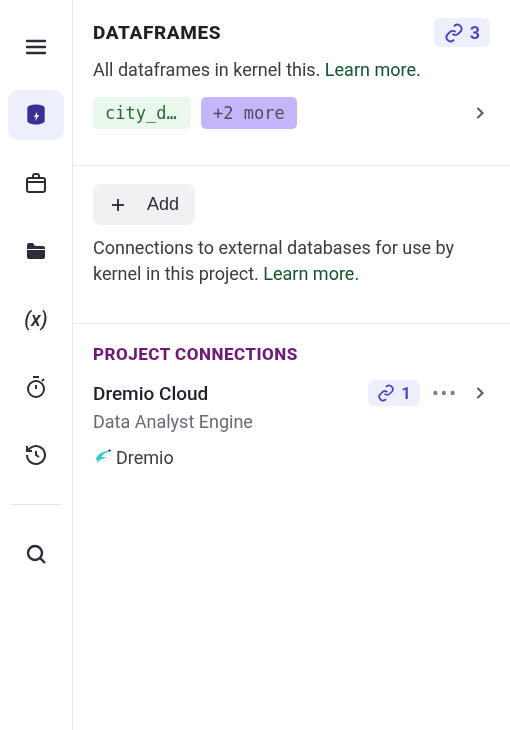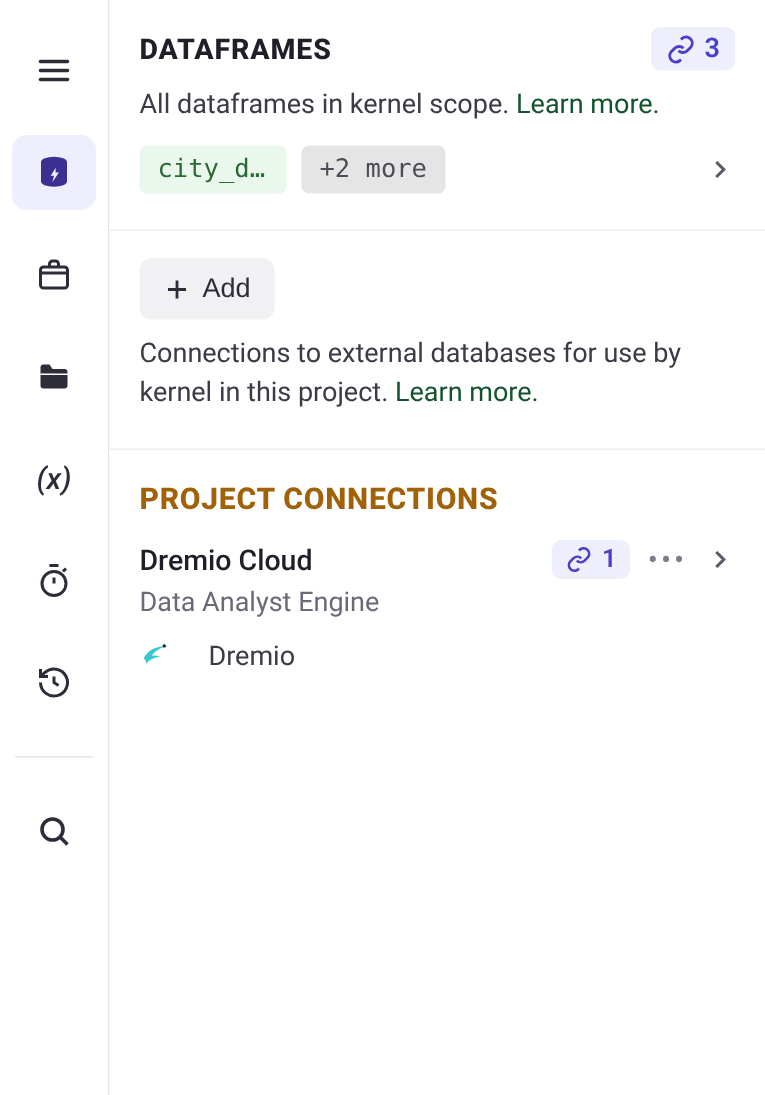--- a/index.html
+++ b/index.html
@@ -40,21 +40,21 @@
     height: 1px;
     background: #e5e5ea;
     margin: 6px 0;
   }
   .panel {
     flex: 1;
     overflow-y: auto;
     background: #fff;
   }
   .section {
-    padding: 18px 20px 24px 20px;
+    padding: 18px 20px 36px 20px;
     border-bottom: 1px solid #ececf0;
   }
   .section-header {
     display: flex;
     align-items: center;
     justify-content: space-between;
     margin-bottom: 10px;
   }
   .section-title {
     font-size: 19px;
@@ -99,49 +99,49 @@
     color: #2a6b33;
     padding: 6px 12px;
     border-radius: 5px;
     max-width: 98px;
     overflow: hidden;
     text-overflow: ellipsis;
     white-space: nowrap;
     cursor: pointer;
   }
   .chip.more {
-    background: #e5e5e5;
+    background: #c4b5fd;
     color: #4d4d58;
     max-width: none;
   }
   .chevron {
     margin-left: auto;
     color: #5a5a68;
     cursor: pointer;
     display: flex;
     align-items: center;
   }
   .add-btn {
     display: inline-flex;
     align-items: center;
-    gap: 8px;
+    gap: 20px;
     background: #f1f1f4;
     border: none;
     padding: 10px 16px;
     border-radius: 8px;
     font-size: 18px;
     font-weight: 500;
     color: #2d2d3a;
     cursor: pointer;
   }
   .subhead {
-    font-size: 20px;
+    font-size: 17px;
     font-weight: 800;
     letter-spacing: 0.5px;
-    color: #a16207;
+    color: #701a75;
     padding: 20px 20px 10px 20px;
   }
   .conn-item {
     padding: 6px 20px 18px 20px;
   }
   .conn-row1 {
     display: flex;
     align-items: center;
     gap: 10px;
   }
@@ -166,21 +166,21 @@
     letter-spacing: 2px;
   }
   .conn-sub {
     font-size: 18px;
     color: #6a6a76;
     margin-top: 5px;
   }
   .conn-vendor {
     display: flex;
     align-items: center;
-    gap: 24px;
+    gap: 1px;
     margin-top: 14px;
     font-size: 18px;
     color: #3b3b46;
   }
   .vendor-icon {
     width: 22px;
     height: 22px;
   }
   svg { display: block; }
 </style>
@@ -250,21 +250,21 @@
       <div class="section-title">DATAFRAMES</div>
       <div class="link-badge">
         <svg width="20" height="20" viewBox="0 0 24 24" fill="none" stroke="currentColor" stroke-width="2.3">
             <path d="M10 13a5 5 0 0 0 7 0l3-3a5 5 0 0 0-7-7l-1 1"></path>
             <path d="M14 11a5 5 0 0 0-7 0l-3 3a5 5 0 0 0 7 7l1-1"></path>
           </svg>
         <span>3</span>
       </div>
     </div>
     <div class="desc">
-      <span>All dataframes in kernel scope. </span><span class="link">Learn more.</span>
+      <span>All dataframes in kernel this. </span><span class="link">Learn more.</span>
     </div>
     <div class="chips-row">
       <div class="chip">city_dri…</div>
       <div class="chip more">+2 more</div>
       <div class="chevron">
         <svg width="20" height="20" viewBox="0 0 24 24" fill="none" stroke="currentColor" stroke-width="2.5">
             <polyline points="9 6 15 12 9 18"></polyline>
           </svg>
       </div>
     </div>

